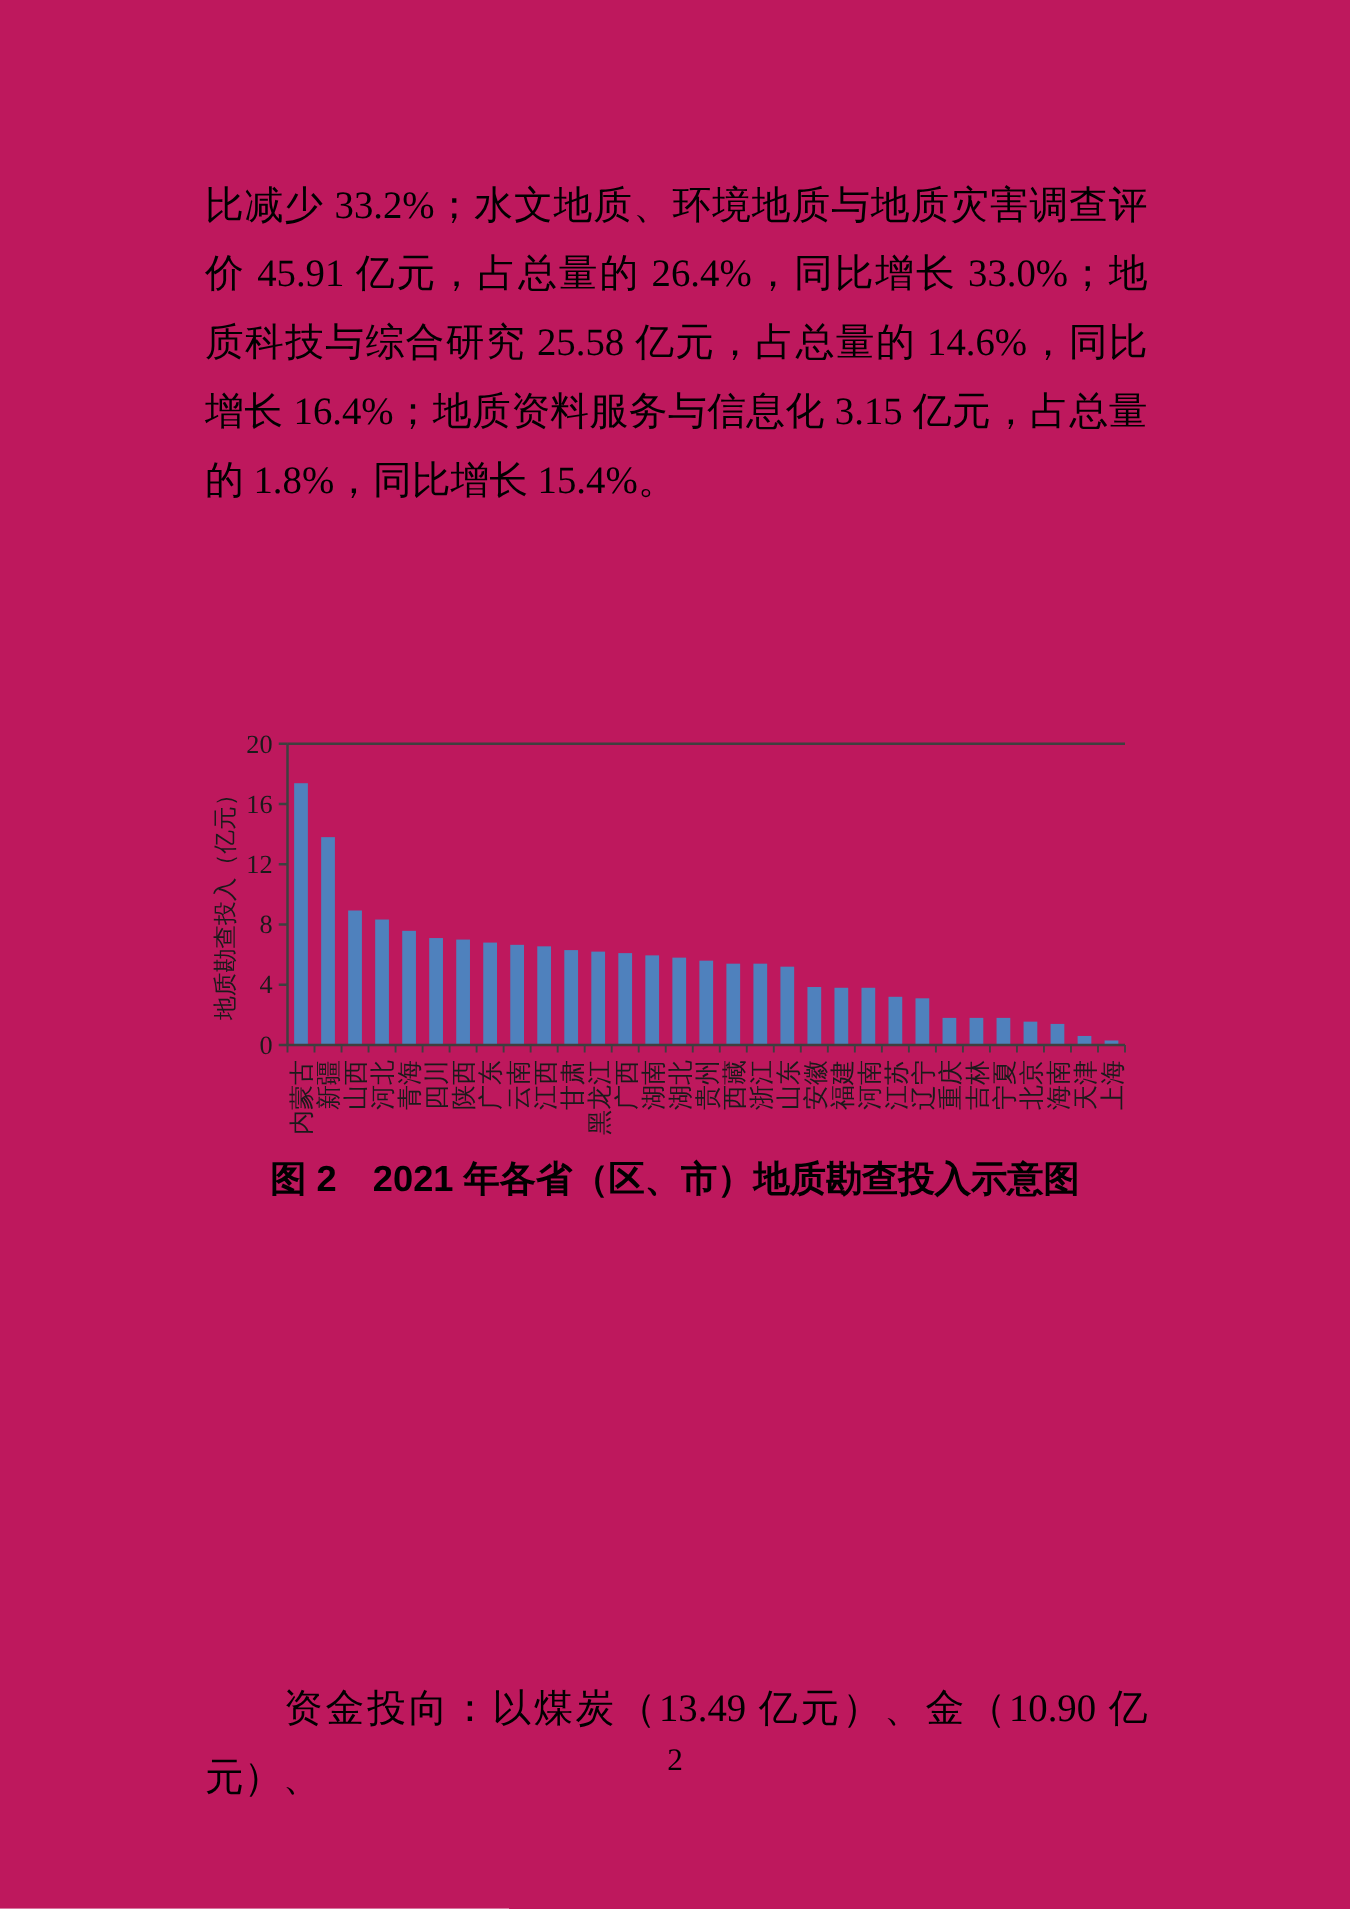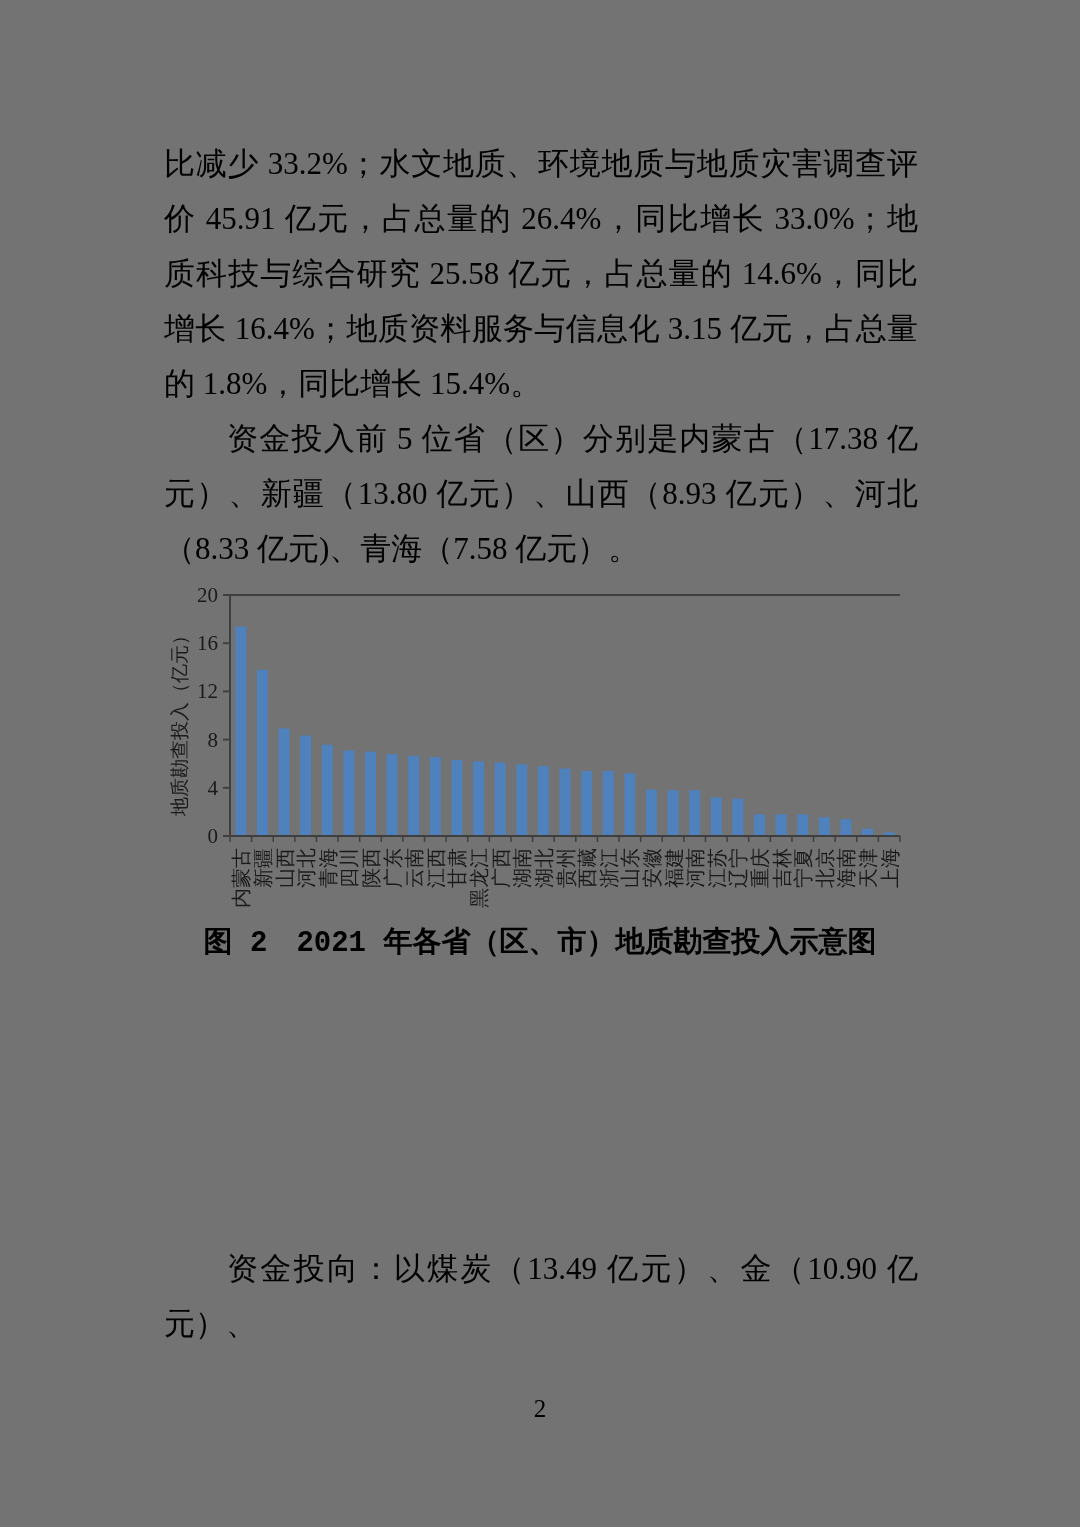--- a/index.html
+++ b/index.html
@@ -4,66 +4,65 @@
 <style>
   * { margin:0; padding:0; box-sizing:border-box; }
   html,body { background:#ffffff; }
   body {
     width:1080px; height:1527px;
     font-family:"Liberation Serif","DejaVu Serif",serif;
     color:#000;
   }
   .page {
     position:relative; width:1080px; height:1527px;
-    background:#737373; overflow:hidden;
+    background:#be185d; overflow:hidden;
   }
   .body-text {
     position:absolute; left:164px; width:754px;
     font-size:31px; line-height:55px;
     text-align:justify; text-justify:inter-ideograph;
   }
   .indent { text-indent:63px; }
   .p1 { top:136px; }
   .p2 { top:411px; }
   .figure-wrap {
     position:absolute; left:160px; top:585px;
     width:760px; height:340px;
   }
   .caption {
     position:absolute; left:0; top:924px; width:1080px;
     text-align:center;
-    font-family:Liberation Mono, monospace;
+    font-family:Liberation Sans, sans-serif;
     font-weight:700; font-size:29px; line-height:40px;
   }
   .heading {
     position:absolute; left:164px; top:978px; width:754px;
     text-indent:63px;
     font-size:33px; font-weight:700; font-style:italic;
     line-height:50px;
   }
   .p3 { top:1039px; }
   .p4 { top:1149px; }
-  .p5 { top:1241px; }
+  .p5 { top:1339px; }
   .page-number {
     position:absolute; left:0; top:1394px; width:1080px;
     text-align:center; font-size:25px; line-height:30px;
   }
   svg text {
     font-family:"Liberation Serif","DejaVu Serif",serif;
     fill:#1a1a1a;
   }
 </style>
 </head>
 <body>
 
 <div class="page">
 
   <p class="body-text p1">比减少 33.2%；水文地质、环境地质与地质灾害调查评价 45.91 亿元，占总量的 26.4%，同比增长 33.0%；地质科技与综合研究 25.58 亿元，占总量的 14.6%，同比增长 16.4%；地质资料服务与信息化 3.15 亿元，占总量的 1.8%，同比增长 15.4%。</p>
 
-  <p class="body-text indent p2">资金投入前 5 位省（区）分别是内蒙古（17.38 亿元）、新疆（13.80 亿元）、山西（8.93 亿元）、河北（8.33 亿元)、青海（7.58 亿元）。</p>
 
   <figure class="figure-wrap">
     <svg id="chart-svg" width="760" height="340" viewBox="0 0 760 340">
         <rect x="75.31" y="41.57" width="11" height="209.43" fill="#4f81bd"></rect>
         <rect x="96.92" y="84.71" width="11" height="166.29" fill="#4f81bd"></rect>
         <rect x="118.53" y="143.39" width="11" height="107.61" fill="#4f81bd"></rect>
         <rect x="140.15" y="150.62" width="11" height="100.38" fill="#4f81bd"></rect>
         <rect x="161.76" y="159.66" width="11" height="91.34" fill="#4f81bd"></rect>
         <rect x="183.37" y="165.44" width="11" height="85.56" fill="#4f81bd"></rect>
         <rect x="204.98" y="166.65" width="11" height="84.35" fill="#4f81bd"></rect>

